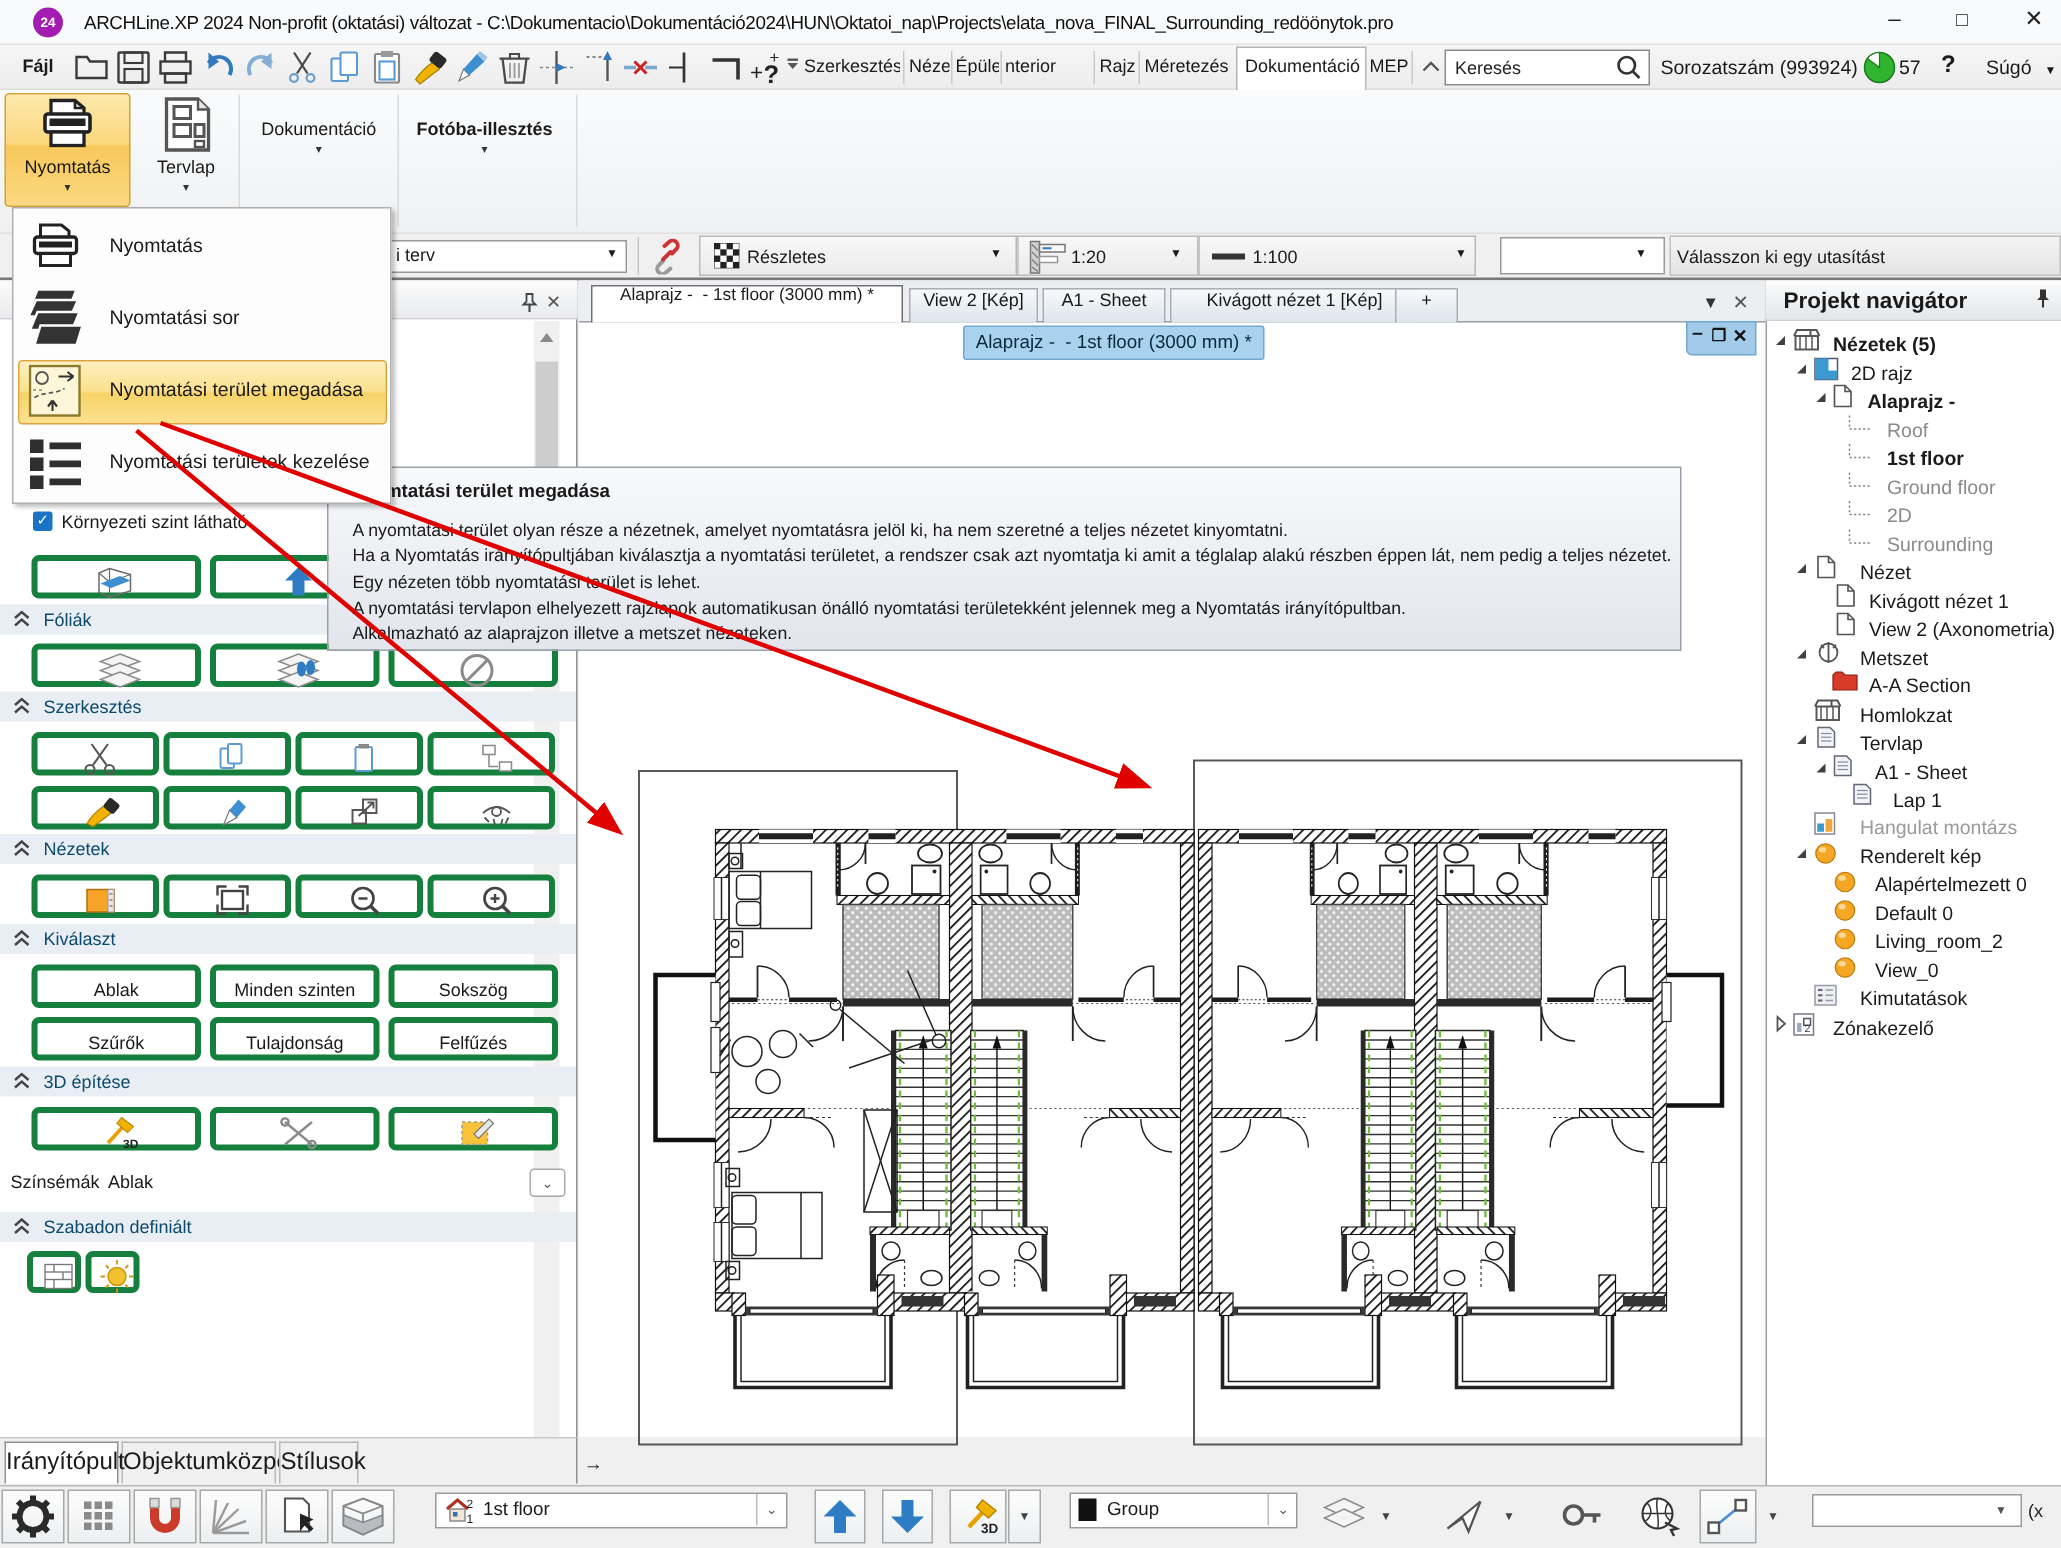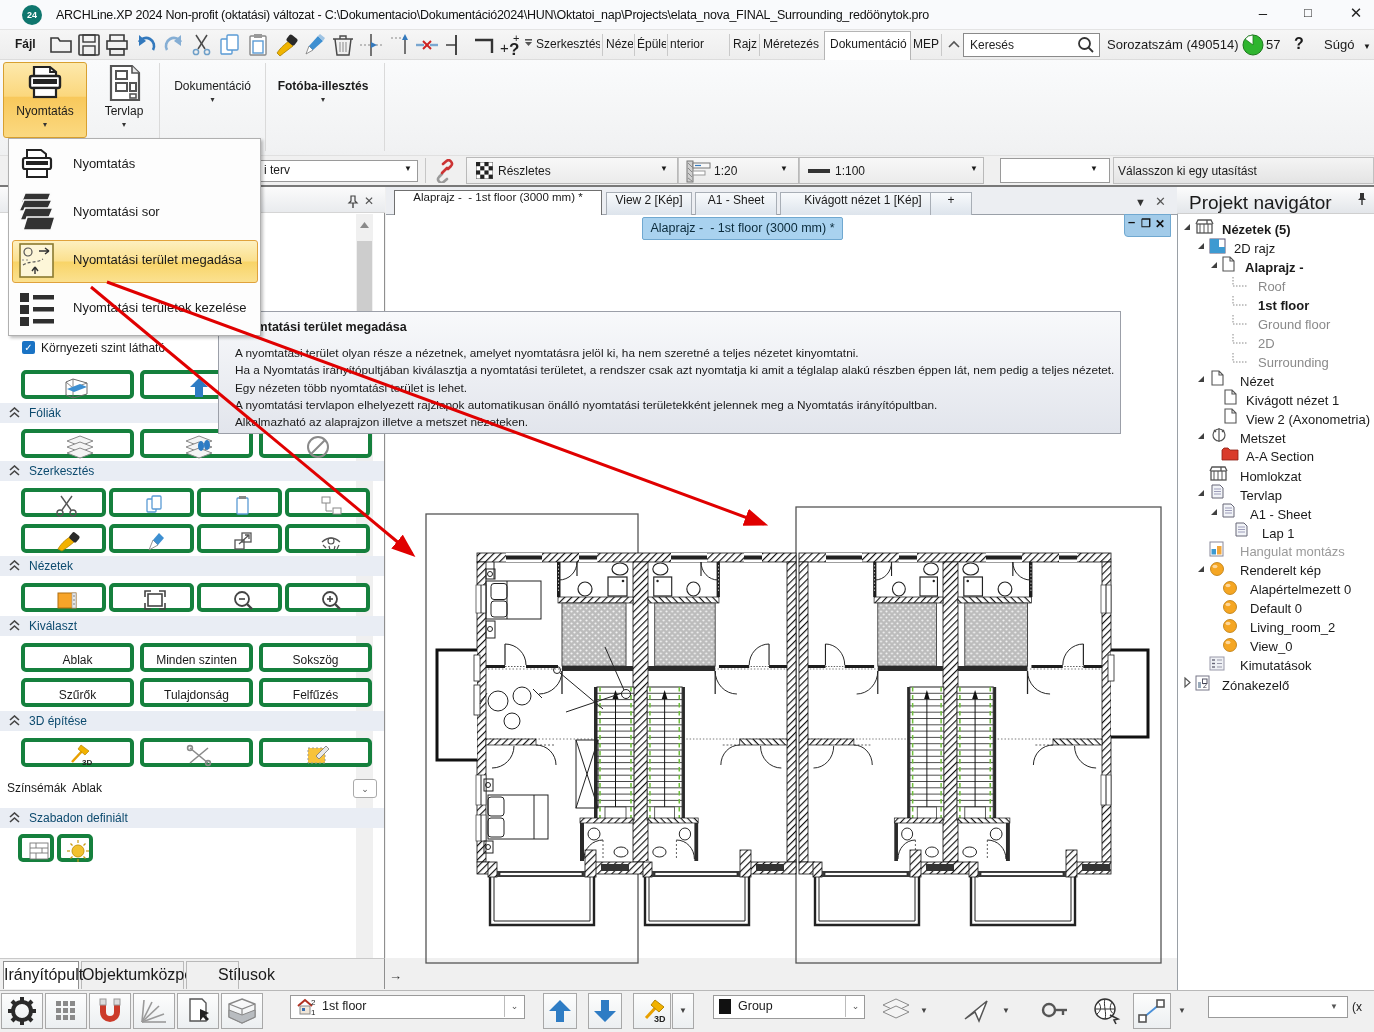--- a/index.html
+++ b/index.html
@@ -2,21 +2,21 @@
 <html><head>
 <meta charset="utf-8">
 <style>
 * { margin:0; padding:0; box-sizing:border-box; }
 html,body { width:1374px; height:1032px; overflow:hidden; font-family:"Liberation Sans",sans-serif; background:#f0f0f0; }
 #page { position:relative; width:1374px; height:1032px; }
 .abs { position:absolute; }
 
 #titlebar { left:0; top:0; width:1374px; height:30px; background:#f9fafc; border-bottom:1px solid #e4e4e4; }
 #title-text { left:56px; top:8px; font-size:12.5px; letter-spacing:-0.25px; color:#111; white-space:nowrap; }
-#logo { left:22px; top:5px; width:20px; height:20px; border-radius:50%; background:#0f766e; color:#fff; font-size:9px; font-weight:bold; text-align:center; line-height:20px; }
+#logo { left:22px; top:5px; width:20px; height:20px; border-radius:50%; background:#a21caf; color:#fff; font-size:9px; font-weight:bold; text-align:center; line-height:20px; }
 .winbtn { top:2px; width:16px; height:22px; font-size:15px; color:#222; text-align:center; line-height:22px; }
 
 #menurow { left:0; top:30px; width:1374px; height:30px; background:linear-gradient(#f6f6f6,#ededed); border-bottom:1px solid #dcdcdc; }
 .mlabel { top:37px; font-size:12px; color:#1a1a1a; white-space:nowrap; }
 .msep { top:34px; width:1px; height:22px; background:#c9c9c9; }
 #doktab { left:824px; top:31px; width:87px; height:29px; background:#ffffff; border:1px solid #b5b5b5; border-bottom:none; }
 #searchbox { left:963px; top:33px; width:137px; height:24px; background:#fff; border:1px solid #8a8a8a; font-size:12px; color:#222; padding:4px 6px; }
 
 #ribbon { left:0; top:60px; width:1374px; height:126px; background:linear-gradient(#fafbfc,#f1f2f3 70%,#e9eaeb); border-bottom:1px solid #d8d8d8; }
 #btn-nyomtatas { left:3px; top:62px; width:84px; height:76px; background:linear-gradient(#fde9ac,#fbd77d 45%,#f8c85b 46%,#fbd981); border:1px solid #d8a030; border-radius:3px; }
@@ -44,21 +44,21 @@
 .lp-tab { top:961px; height:28px; font-size:16px; color:#1a1a1a; text-align:center; line-height:26px; background:#f0f0f0; border:1px solid #b9b9b9; border-bottom:none; }
 
 #canvas { left:386px; top:187px; width:791px; height:771px; background:#ffffff; }
 #tabbar { left:386px; top:187px; width:791px; height:28px; background:#eceef2; border-bottom:1px solid #9aa0a8; }
 .vtab { top:192px; height:23px; font-size:12px; color:#1a1a1a; background:linear-gradient(#f8fafc,#dde4ec); border:1px solid #a8aeb6; border-bottom:none; text-align:center; }
 #vtab-active { top:190px; height:25px; background:#ffffff; border:1px solid #707070; border-bottom:none; z-index:3; font-size:11.5px; overflow:hidden; }
 #bluelabel { left:642px; top:217px; width:201px; height:23px; background:#a9d2ef; border:1px solid #70a8d0; border-radius:2px; font-size:12.5px; color:#0a2a3a; text-align:center; line-height:21px; z-index:5;}
 #winctl { left:1124px; top:214px; width:47px; height:23px; background:#a2cbe9; border:1px solid #70a8d0; border-radius:0 0 0 4px; z-index:5; font-weight:bold; }
 
 #rightpanel { left:1177px; top:187px; width:197px; height:803px; background:#ffffff; border-left:1px solid #9aa0a6; }
-#rp-header { left:1177px; top:187px; width:197px; height:27px; background:linear-gradient(#fcfcfc,#e3e6ea); border-bottom:1px solid #cfcfcf; font-size:19px; font-weight:normal; color:#1a1a1a; padding:5px 0 0 12px; }
+#rp-header { left:1177px; top:187px; width:197px; height:27px; background:linear-gradient(#fcfcfc,#e3e6ea); border-bottom:1px solid #cfcfcf; font-size:15px; font-weight:bold; color:#1a1a1a; padding:5px 0 0 12px; }
 
 #statusbar { left:0; top:990px; width:1374px; height:42px; background:#f0f0f0; border-top:1px solid #b8b8b8; }
 .sbtn { top:993px; width:42px; height:36px; background:linear-gradient(#fdfdfd,#eceff1); border:1px solid #a8a8a8; }
 .scombo { top:995px; height:24px; background:#fff; border:1px solid #9a9a9a; font-size:12px; color:#1a1a1a; }
 
 #menu { left:8px; top:138px; width:253px; height:198px; background:#fdfdfd; border:1px solid #b0b0b0; box-shadow:2px 2px 3px rgba(0,0,0,0.25); z-index:20; }
 .mitem { left:64px; font-size:13px; color:#1a1a1a; white-space:nowrap; }
 #mhl { left:3px; top:101px; width:246px; height:43px; border:1px solid #e0a23c; border-radius:3px; background:linear-gradient(#fdf0c0,#fbe08e 48%,#f8d468 52%,#fbe190); }
 
 #tooltip { left:218px; top:311px; width:903px; height:123px; background:linear-gradient(#f8f9fb,#e2e5ec); border:1px solid #9b9fa8; z-index:15; font-size:12px; color:#1a1a1a; white-space:nowrap; overflow:hidden; }
@@ -197,21 +197,21 @@
     </svg>
 <div class="abs" id="searchbox">Keresés</div>
 <svg class="abs" style="left:1077px; top:36px;" width="18" height="18" viewBox="0 0 18 18">
       <circle cx="7.5" cy="7.5" r="5.5" fill="none" stroke="#333" stroke-width="1.8"></circle>
       <line x1="11.5" y1="11.5" x2="16" y2="16" stroke="#333" stroke-width="1.8"></line>
     </svg>
 <svg class="abs" style="left:1242px; top:34px;" width="22" height="22" viewBox="0 0 22 22">
       <circle cx="11" cy="11" r="10" fill="#2fb52f" stroke="#1c7a1c" stroke-width="1"></circle>
       <path d="M11 11 L11 1 A10 10 0 0 0 3 5 Z" fill="#ffffff" stroke="#1c7a1c" stroke-width="0.8"></path>
     </svg>
-<div class="abs mlabel" style="left:1107px; font-size:13px;">Sorozatszám (490514)</div>
+<div class="abs mlabel" style="left:1107px; font-size:13px;">Sorozatszám (993924)</div>
 <div class="abs mlabel" style="left:1266px; font-size:13px;">57</div>
 <div class="abs mlabel" style="left:1294px; font-size:16px; font-weight:bold; top:35px;">?</div>
 <div class="abs mlabel" style="left:1324px; font-size:13px;">Súgó</div>
 <div class="abs mlabel" style="left:1363px; font-size:8px; top:42px;">▼</div>
 
 <div class="abs" id="ribbon"></div>
 <div class="abs" id="btn-nyomtatas"></div>
 <svg class="abs" style="left:26px; top:64px; width:38px; height:38px;" viewBox="0 0 38 38">
       <path d="M8 12 L8 3 L24 3 L30 8 L30 12" fill="#fff" stroke="#222" stroke-width="2.2"></path>
       <path d="M24 3 L24 8 L30 8" fill="none" stroke="#222" stroke-width="1.8"></path>
@@ -497,21 +497,21 @@
           <line x1="25" y1="13" x2="28" y2="13"></line>
           <line x1="9.5" y1="5.5" x2="11.5" y2="7.5"></line>
           <line x1="22.5" y1="18.5" x2="24.5" y2="20.5"></line>
           <line x1="9.5" y1="20.5" x2="11.5" y2="18.5"></line>
           <line x1="22.5" y1="7.5" x2="24.5" y2="5.5"></line>
         </g>
       </svg></div>
 <div class="abs" id="lp-tabs"></div>
 <div class="abs lp-tab" style="left:3px; width:76px; background:#fff; border-color:#8f8f8f; z-index:2;">Irányítópult</div>
 <div class="abs lp-tab" style="left:81px; width:103px;">Objektumközpont</div>
-<div class="abs lp-tab" style="left:186px; width:53px;padding-left:31px;">Stílusok</div>
+<div class="abs lp-tab" style="left:186px; width:53px;">Stílusok</div>
 
 <div class="abs" id="canvas"></div>
 <div class="abs" id="tabbar"></div>
 <div class="abs vtab" id="vtab-active" style="left:394px; width:208px;">Alaprajz -&nbsp; - 1st floor (3000 mm) *</div>
 <div class="abs vtab" style="left:606px; width:86px;">View 2 [Kép]</div>
 <div class="abs vtab" style="left:695px; width:82px;">A1 - Sheet</div>
 <div class="abs vtab" style="left:780px; width:166px;text-align:center;">Kivágott nézet 1 [Kép]</div>
 <div class="abs vtab" style="left:930px; width:42px;">+</div>
 <div class="abs" style="left:1135px; top:196px; font-size:11px; color:#333; z-index:4;">▼</div>
 <div class="abs" style="left:1155px; top:194px; font-size:13px; color:#555; z-index:4;">✕</div>

